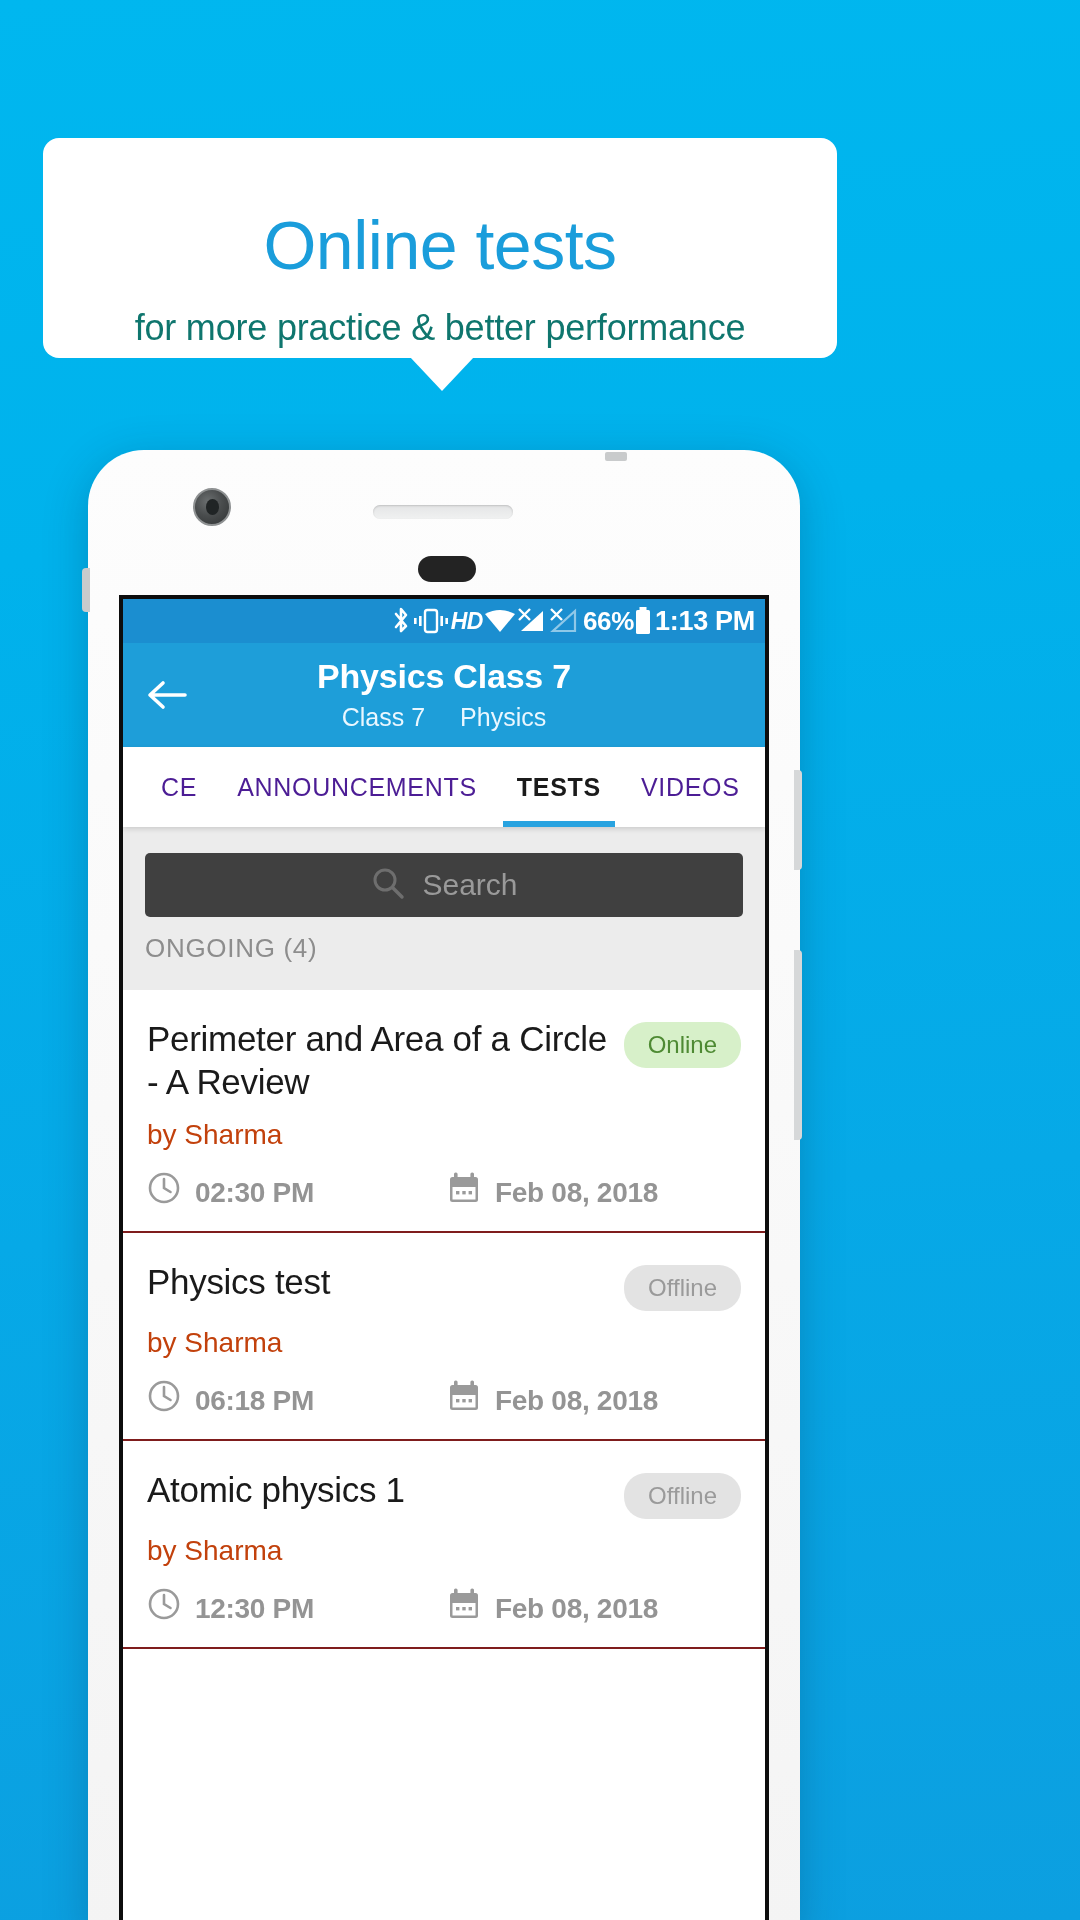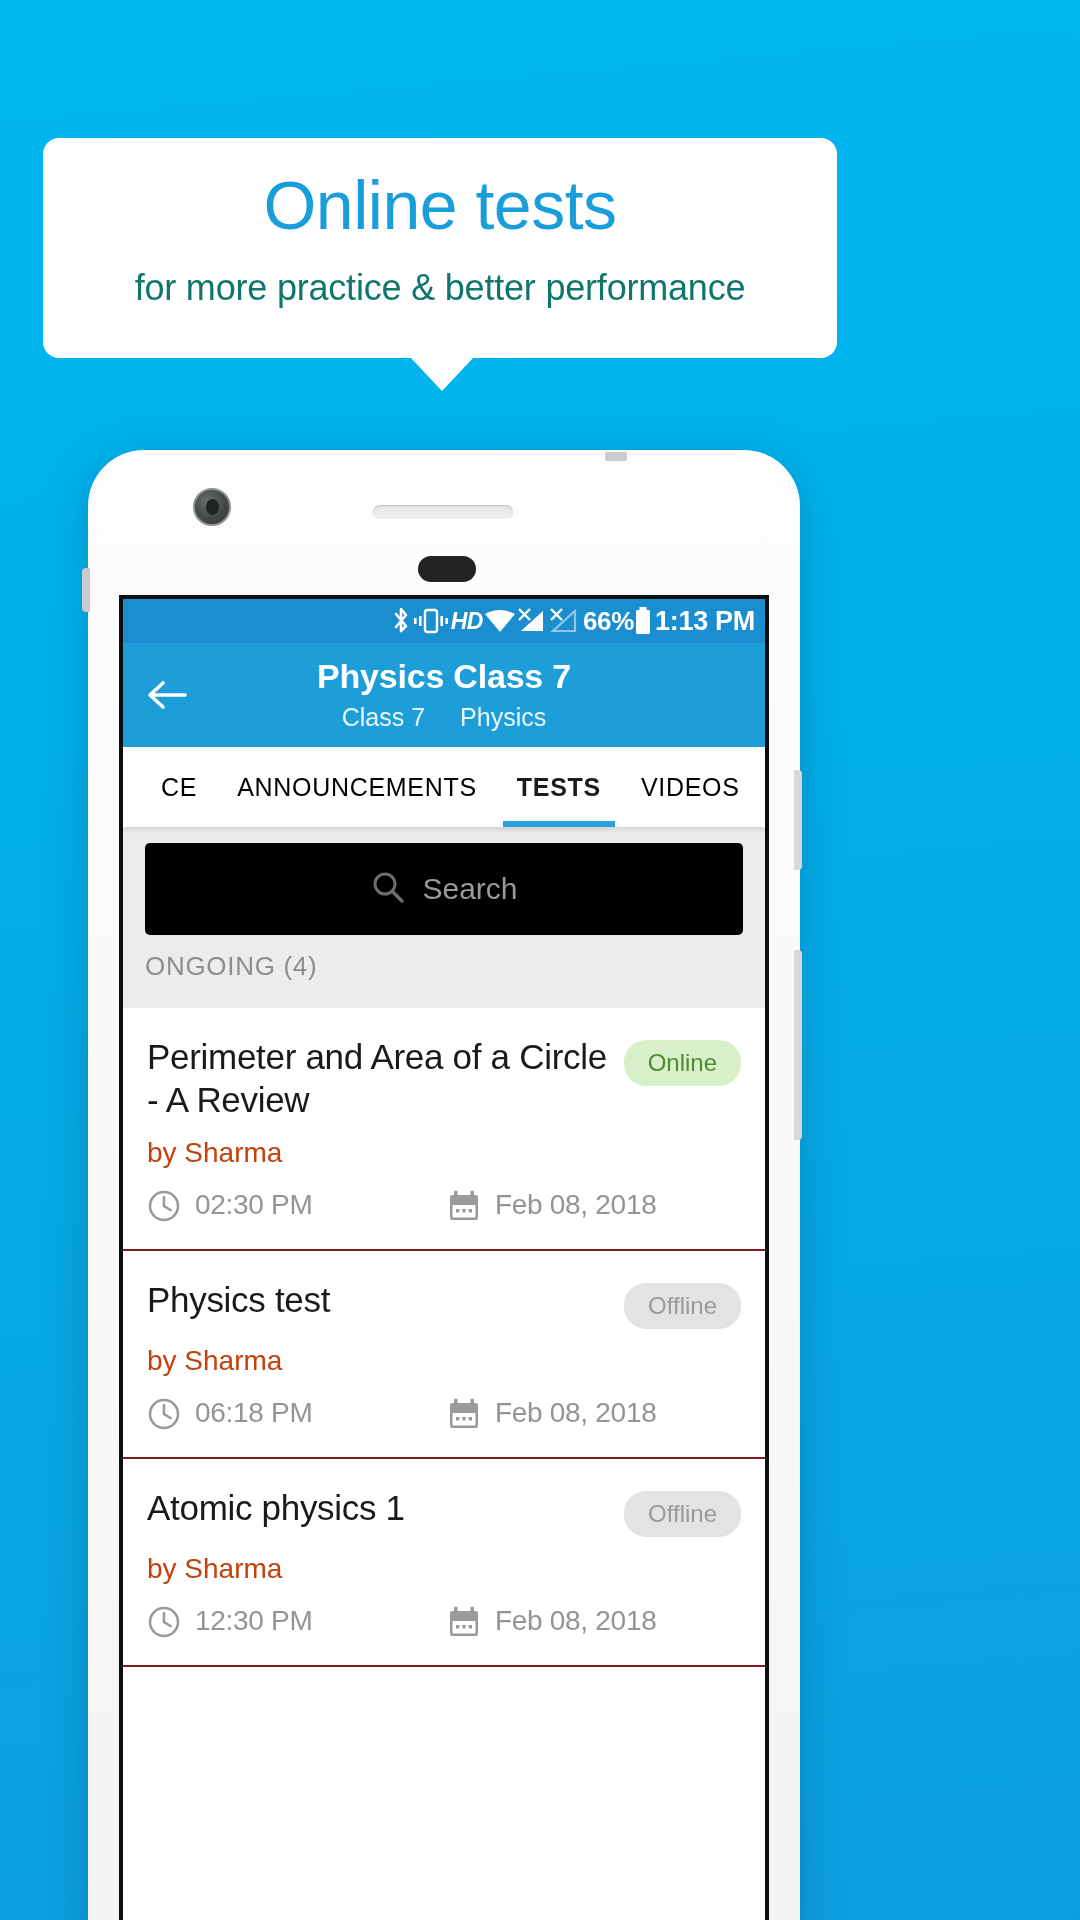--- a/index.html
+++ b/index.html
@@ -10,21 +10,21 @@
     overflow:hidden; position:relative;
   }
 
   
   #bubble {
     position:absolute; left:43px; top:138px; width:794px; height:220px;
     background:#fff; border-radius:16px;
   }
   #bubble-title {
     text-align:center; color:#1a9ddb; font-size:68px; font-weight:400;
-    letter-spacing:-.5px; padding-top:32px; line-height:1.05;
+    letter-spacing:-.5px; padding-top:32px; line-height:1.05;margin-top:40px;
   }
   #bubble-sub {
     text-align:center; color:#0f766e; font-size:36px; font-weight:400;
     padding-top:26px; letter-spacing:-.2px;
   }
   #bubble-tail {
     position:absolute; left:410px; top:357px; width:0; height:0;
     border-left:32px solid transparent; border-right:32px solid transparent;
     border-top:34px solid #fff;
   }
@@ -92,55 +92,55 @@
     padding-top:7px;
   }
   #appbar-sub span { margin:0 14px; }
 
   
   #tabs {
     background:#fff; height:80px; display:flex; align-items:center;
     padding-left:18px; box-shadow:0 2px 5px rgba(0,0,0,.14); position:relative; z-index:4;
   }
   .tab {
-    font-size:25px; color:#000000; letter-spacing:.7px; font-weight:400;
+    font-size:25px; color:#4c1d95; letter-spacing:.7px; font-weight:400;
     padding:0 20px; position:relative; height:80px; display:flex; align-items:center;
     white-space:nowrap;
   }
   .tab.active { color:#1b1b1b; font-weight:700; }
   .tab.active::after {
     content:""; position:absolute; left:6px; right:6px; bottom:0; height:6px;
     background:#29a3e0;
   }
 
   
   #search-zone { background:#ececec; padding:16px 22px 16px 22px; }
   #search-box {
-    background:#000000; height:92px; border-radius:5px; display:flex;
-    align-items:center; justify-content:center; gap:16px;
+    background:#404040; height:64px; border-radius:5px; display:flex;
+    align-items:center; justify-content:center; gap:16px;margin-top:10px;
   }
   #search-placeholder { font-size:30px; color:#9a9a9a; }
 
   #ongoing-header {
     background:#ececec; padding:0 0 26px 22px; font-size:26px;
     color:#8d8d8d; letter-spacing:.7px;
   }
 
   
   .card { background:#fff; padding:28px 24px 22px 24px; border-bottom:2px solid #7f1d1d; }
   .card-top { display:flex; justify-content:space-between; align-items:flex-start; gap:14px; }
   .card-title { font-size:35px; color:#1a1a1a; line-height:1.22; letter-spacing:-.3px; flex:1; }
   .badge {
     border-radius:22px; padding:9px 24px; font-size:24px; white-space:nowrap; margin-top:4px;
   }
   .badge.online { background:#d7f0c9; color:#4e8a33; }
   .badge.offline { background:#e3e3e3; color:#9a9a9a; }
   .card-author { font-size:28px; color:#c2410c; margin-top:16px; }
   .card-meta { display:flex; align-items:center; margin-top:20px; }
-  .meta-item { display:flex; align-items:flex-start; gap:14px; }
+  .meta-item { display:flex; align-items:flex-end; gap:14px;font-weight:bold; }
   .meta-item.time { width:300px; }
   .meta-text { font-size:28px; color:#949494; letter-spacing:-.3px; }
 </style>
 </head>
 <body>
 
 <div id="bubble">
   <div id="bubble-title">Online tests</div>
   <div id="bubble-sub">for more practice &amp; better performance</div>
 </div>

